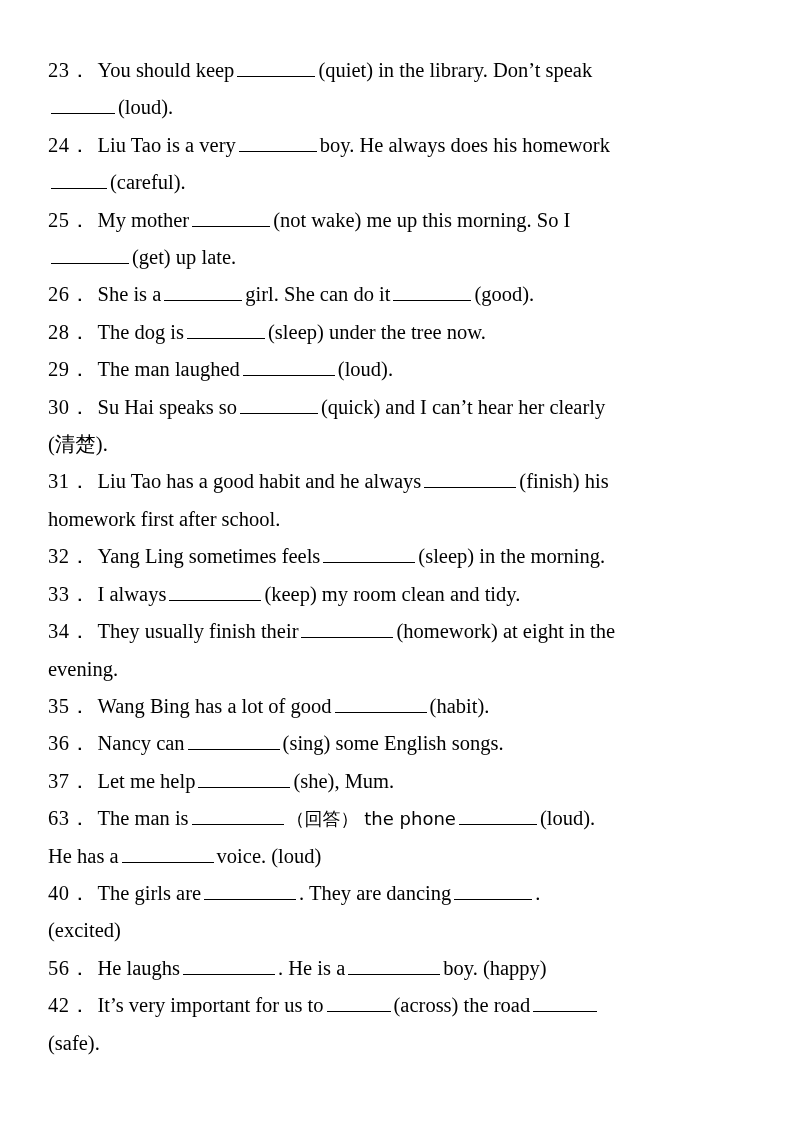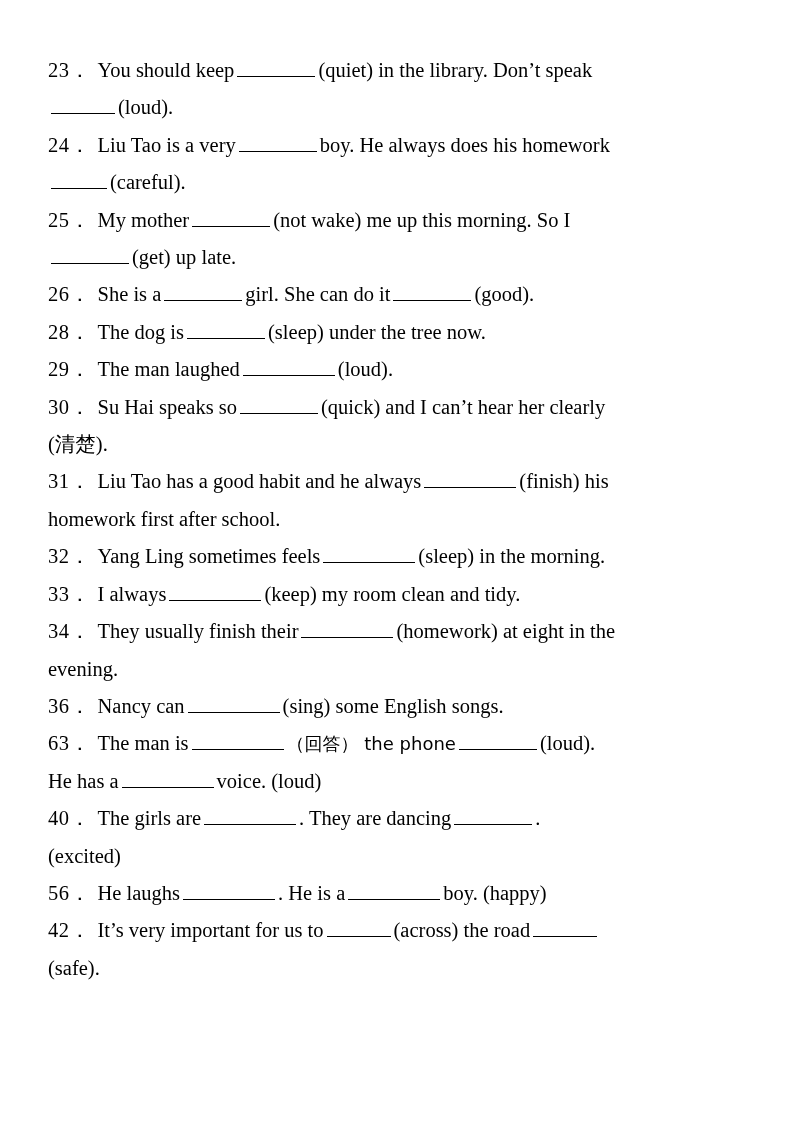--- a/index.html
+++ b/index.html
@@ -97,25 +97,31 @@
     </li>
 
     <li class="q-item">
       <span class="q-num">33．</span><span class="sp"></span><span>I always</span><span class="blank b-xl"></span><span>(keep) my room clean and tidy.</span>
     </li>
 
     <li class="q-item">
       <span class="q-num">34．</span><span class="sp"></span><span>They usually finish their</span><span class="blank b-xl"></span><span>(homework) at eight in the evening.</span>
     </li>
 
+    <li class="q-item">
+      <span class="q-num">35．</span><span class="sp"></span><span>Wang Bing has a lot of good</span><span class="blank b-xl"></span><span>(habit).</span>
+    </li>
 
     <li class="q-item">
       <span class="q-num">36．</span><span class="sp"></span><span>Nancy can</span><span class="blank b-xl"></span><span>(sing) some English songs.</span>
     </li>
 
+    <li class="q-item">
+      <span class="q-num">37．</span><span class="sp"></span><span>Let me help</span><span class="blank b-xl"></span><span>(she), Mum.</span>
+    </li>
 
 
     <li class="q-item">
       <span class="q-num">63．</span><span class="sp"></span><span>The man is</span><span class="blank b-xl"></span><span class="cjk">（回答） the phone</span><span class="blank b-l"></span><span>(loud). He has a</span><span class="blank b-xl"></span><span>voice. (loud)</span>
     </li>
 
     <li class="q-item">
       <span class="q-num">40．</span><span class="sp"></span><span>The girls are</span><span class="blank b-xl"></span><span>. They are dancing</span><span class="blank b-l"></span><span>. (excited)</span>
     </li>
 

